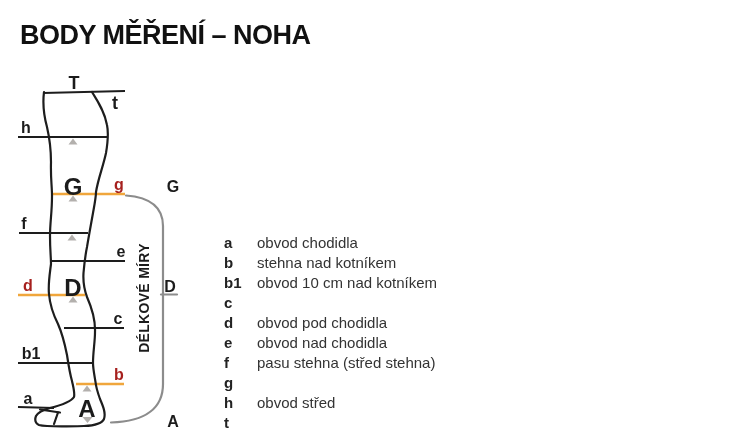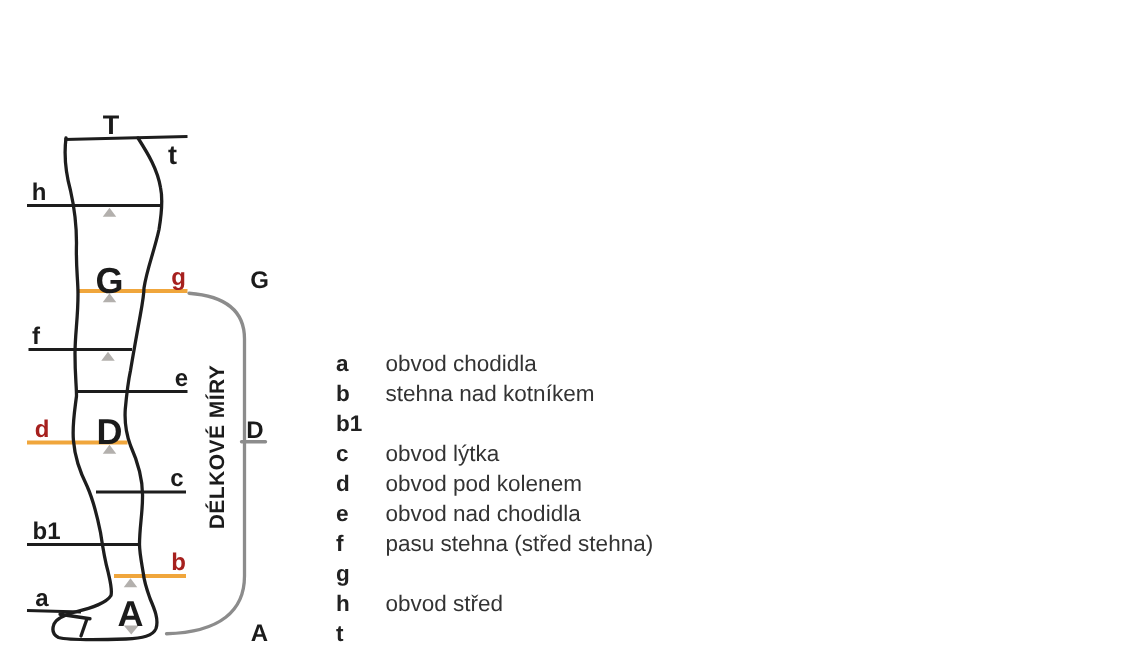--- a/index.html
+++ b/index.html
@@ -31,20 +31,21 @@
   .ln-orange{stroke:#f0a63c;stroke-width:2.6;fill:none;}
   .leg-path{stroke:#1d1d1d;stroke-width:2.2;fill:none;stroke-linejoin:round;stroke-linecap:round;}
   .bracket{stroke:#8c8c8c;stroke-width:2.2;fill:none;stroke-linecap:round;}
   .tri{fill:#b3b0ad;stroke:none;}
 </style>
 </head>
 <body>
 
 <div class="canvas">
 
+  <h1 class="page-title">BODY MĚŘENÍ – NOHA</h1>
 
   <svg class="diagram-svg" viewBox="0 65 200 376" xmlns="http://www.w3.org/2000/svg">
 
     <path class="ln-orange" d="M52,194 L125,194"></path>
     <path class="ln-orange" d="M18,295 L85,295"></path>
     <path class="ln-orange" d="M76,384 L124,384"></path>
 
     <path class="ln" d="M43,93 L125,91"></path>
     <path class="ln" d="M18,137 L107,137"></path>
     <path class="ln" d="M19,233 L88,233"></path>
@@ -123,28 +124,28 @@
     <div class="row">
       <span class="key">a</span>
       <span class="desc">obvod chodidla</span>
     </div>
     <div class="row">
       <span class="key">b</span>
       <span class="desc">stehna nad kotníkem</span>
     </div>
     <div class="row">
       <span class="key">b1</span>
+      <span class="desc">obvod 10 cm nad kotníkem</span>
     </div>
     <div class="row">
       <span class="key">c</span>
-      <span class="desc">obvod lýtka</span>
     </div>
     <div class="row">
       <span class="key">d</span>
-      <span class="desc">obvod pod kolenem</span>
+      <span class="desc">obvod pod chodidla</span>
     </div>
     <div class="row">
       <span class="key">e</span>
       <span class="desc">obvod nad chodidla</span>
     </div>
     <div class="row">
       <span class="key">f</span>
       <span class="desc">pasu stehna (střed stehna)</span>
     </div>
     <div class="row">

